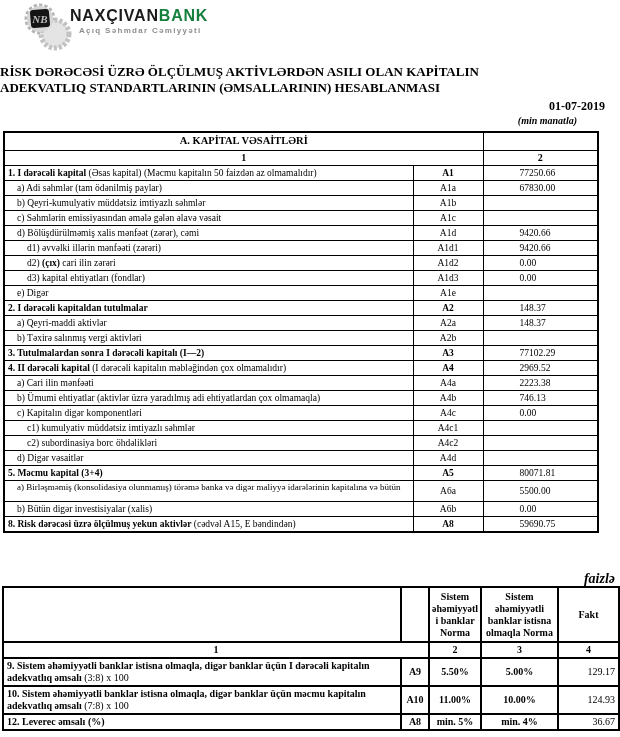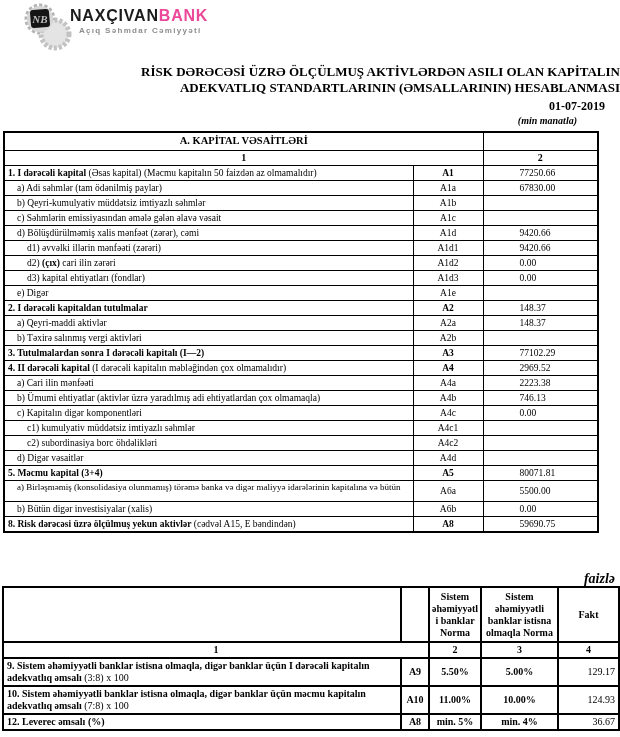--- a/index.html
+++ b/index.html
@@ -4,25 +4,25 @@
 <style>
   * { margin:0; padding:0; box-sizing:border-box; }
   html,body { width:620px; height:737px; background:#fff; }
   body { font-family:"Liberation Serif", serif; color:#000; position:relative; overflow:hidden; }
 
   
   .logo-emblem { position:absolute; left:23px; top:3px; width:50px; height:50px; }
   .logo-text { position:absolute; left:70px; top:8px; font-family:"Liberation Sans", sans-serif; }
   .brand-line { font-size:16px; font-weight:bold; letter-spacing:0.8px; line-height:16px; }
   .brand-primary { color:#1b1b1b; }
-  .brand-secondary { color:#ec4899; }
+  .brand-secondary { color:#15803d; }
   .brand-subtitle { font-size:8px; font-weight:bold; color:#8d8d8d; letter-spacing:1.3px; margin:2px 0 0 9px; }
 
   
-  .report-title { position:absolute; left:0; top:64px; width:620px; text-align:right;
+  .report-title { position:absolute; left:0; top:64px; width:620px; text-align:left;
                   font-size:13px; font-weight:bold; line-height:16px; }
   .report-date { position:absolute; right:15px; top:99px; font-size:12px; font-weight:bold; }
   .unit-note { position:absolute; right:43px; top:115px; font-size:10px; font-weight:bold; font-style:italic; }
   .percent-note { position:absolute; right:5px; top:571px; font-size:14px; font-weight:bold; font-style:italic; }
 
   
   table { border-collapse:collapse; table-layout:fixed; }
   .capital-table { position:absolute; left:3px; top:131px; width:594px; border:2px solid #000; }
   .capital-table th, .capital-table td { border:1px solid #000; font-size:9.5px; line-height:12px; padding:1px 2px; vertical-align:middle; overflow:hidden; }
   .capital-table th.section { font-size:10.5px; font-weight:bold; text-align:center; height:18px; }

